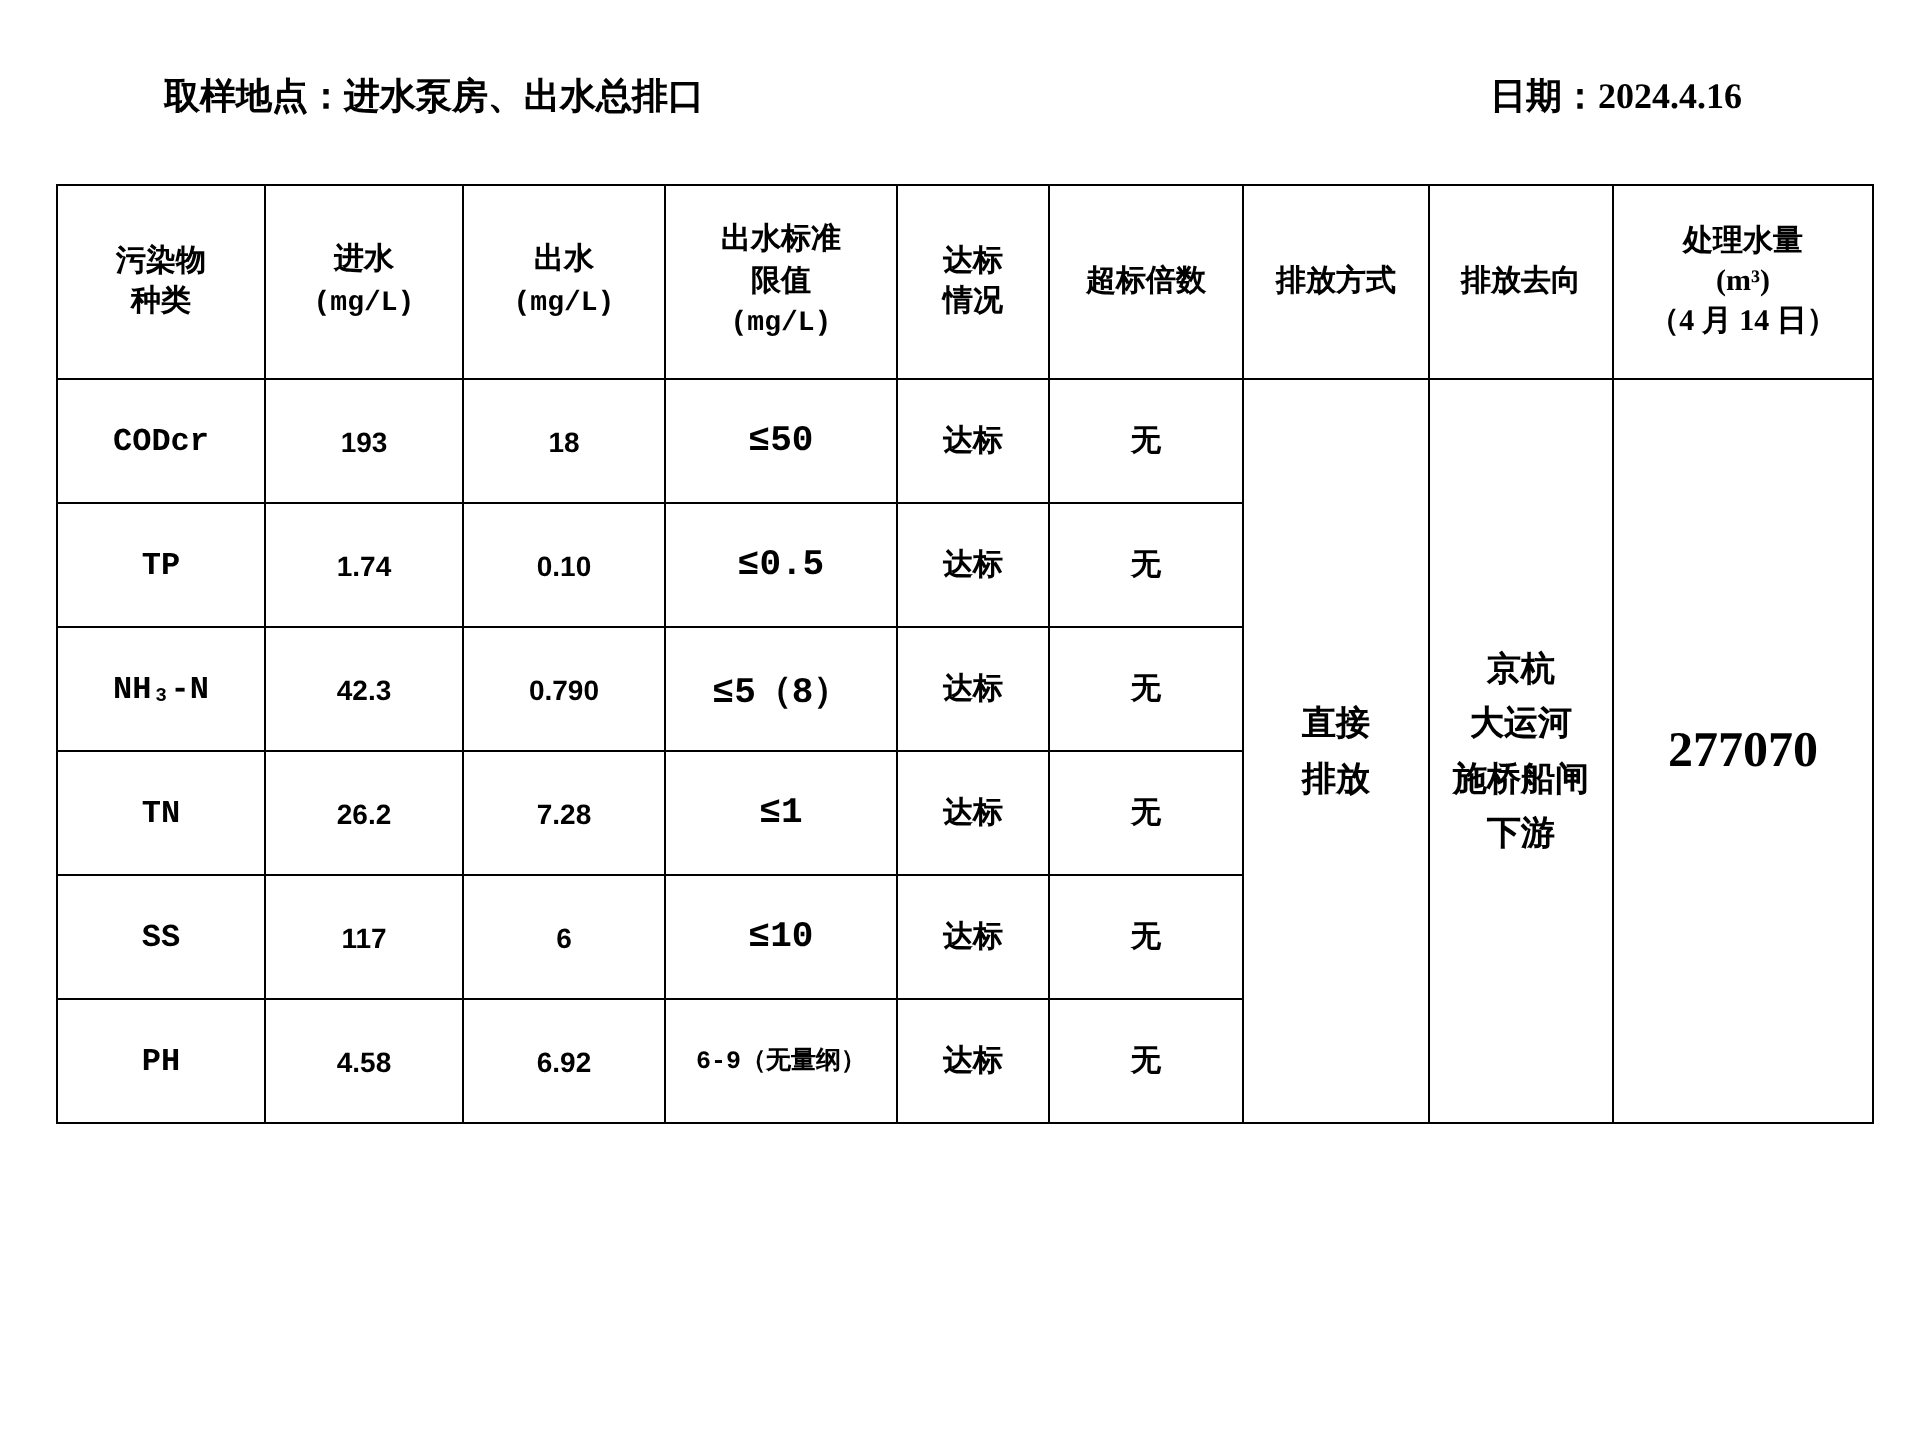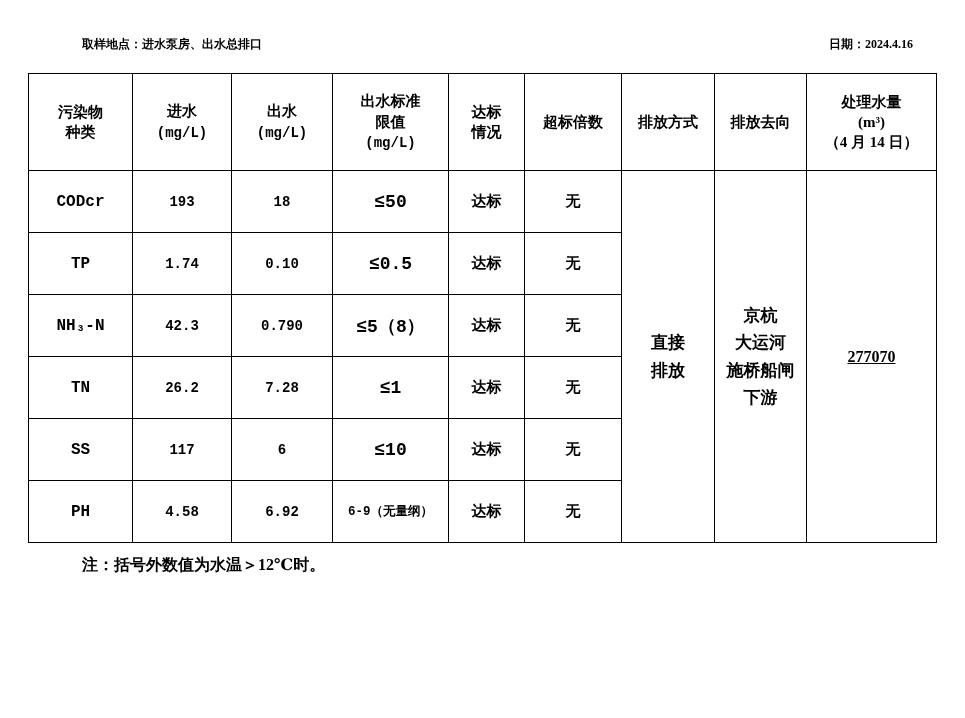--- a/index.html
+++ b/index.html
@@ -27,30 +27,30 @@
     letter-spacing: 1px;
     margin-top: 52px;
     font-family: "Liberation Serif", "DejaVu Serif", serif;
   }
   .meta-row {
     display: flex;
     justify-content: space-between;
     align-items: baseline;
     margin-top: 36px;
     padding-left: 82px;
-    padding-right: 52px;
-    font-size: 12px;
+    padding-right: 94px;
+    font-size: 18px;
     font-weight: bold;
   }
   .meta-left, .meta-right {
     white-space: nowrap;
   }
   table.report {
     border-collapse: collapse;
-    margin-top: 20px;
+    margin-top: 32px;
     margin-left: 28px;
     width: 908px;
     table-layout: fixed;
     padding-left: 48px;
   }
   table.report td, table.report th {
     border: 1px solid #000000;
     text-align: center;
     vertical-align: middle;
     font-weight: bold;
@@ -69,44 +69,43 @@
     height: 57px;
     font-size: 15px;
   }
   tbody td.param {
     font-size: 16px;
     font-family: "Liberation Mono", "DejaVu Sans Mono", monospace;
     font-weight: bold;
   }
   tbody td.num {
     font-size: 14px;
-    font-family: Liberation Mono, monospace;
+    font-family: Liberation Sans, sans-serif;
   }
   tbody td.limit {
     font-size: 18px;
     font-family: "Liberation Mono", "DejaVu Sans Mono", monospace;
   }
   tbody td.limit.small {
     font-size: 12.5px;
   }
   tbody td.status, tbody td.exceed {
     font-size: 15px;
   }
   td.vertical-text {
     font-size: 17px;
     line-height: 1.6;
   }
   td.vertical-text .ln {
     display: block;
   }
   td.water-amount {
-    font-size: 16px;
+    font-size: 25px;
     font-family: "Liberation Serif", "DejaVu Serif", serif;
     font-weight: normal;
-    text-decoration: underline;
   }
   .note {
     margin-top: 12px;
     margin-left: 82px;
     font-size: 16px;
     font-weight: bold;
   }
   .col-1 { width: 104px; }
   .col-2 { width: 99px; }
   .col-3 { width: 101px; }
@@ -229,15 +228,14 @@
         <td class="param">PH</td>
         <td class="num">4.58</td>
         <td class="num">6.92</td>
         <td class="limit small">6-9（无量纲）</td>
         <td class="status">达标</td>
         <td class="exceed">无</td>
       </tr>
     </tbody>
   </table>
 
-  <div class="note">注：括号外数值为水温＞12℃时。</div>
 
 </div>
 
 </body></html>

